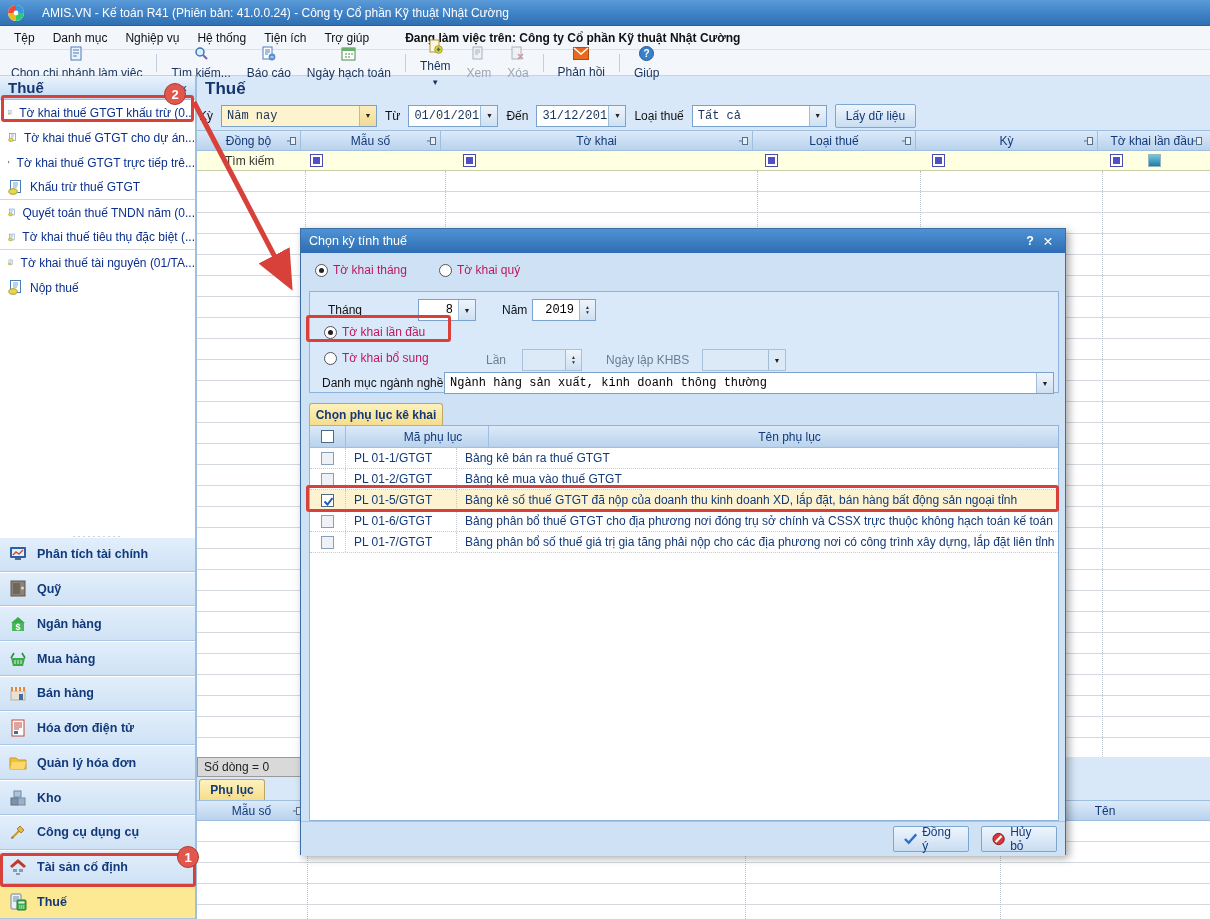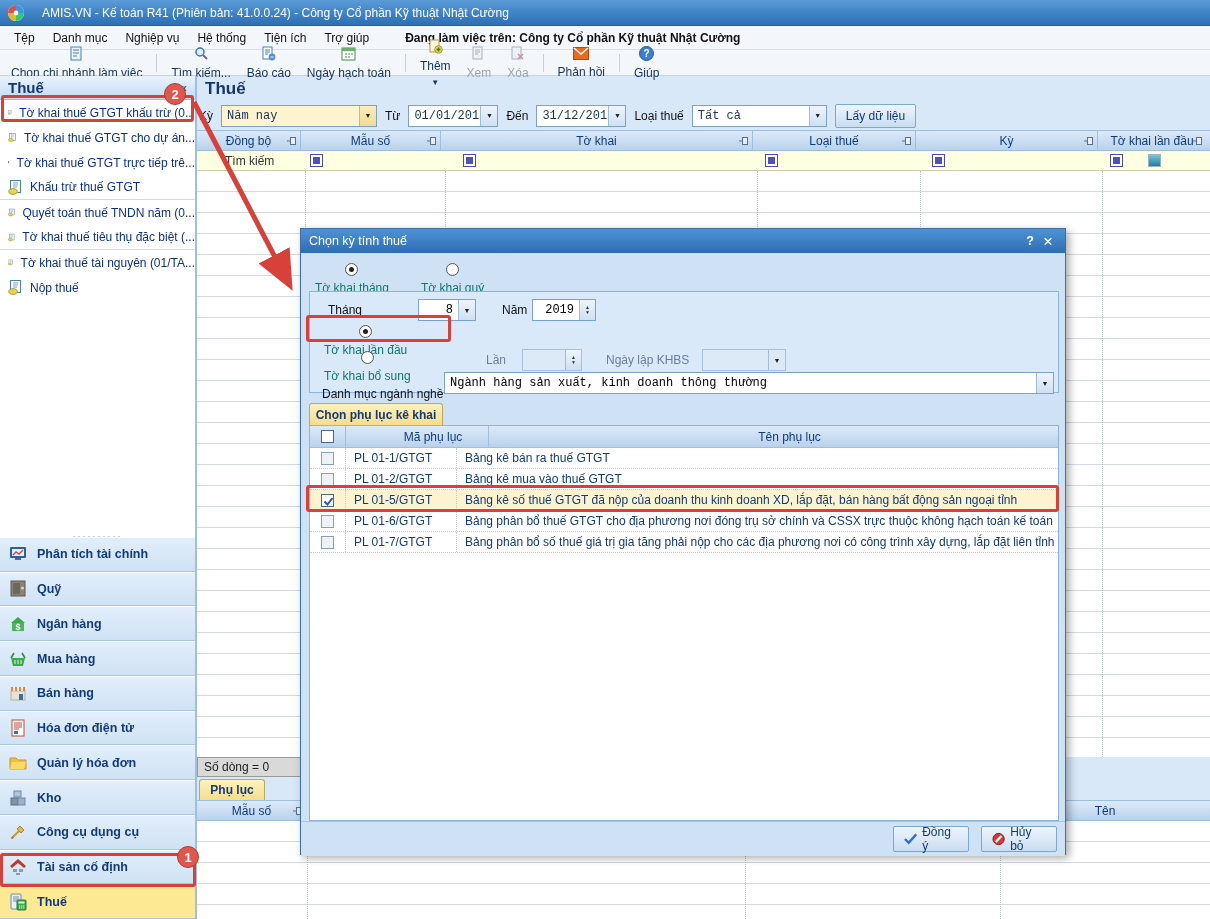--- a/index.html
+++ b/index.html
@@ -85,21 +85,21 @@
     background-image:repeating-linear-gradient(to bottom,transparent 0 20px,#d4d9e0 20px 21px); }
 
   
   #dialog { left:300px; top:228px; width:766px; height:627px; background:#cfe2f5;
     border:1px solid #3a6ea5; box-shadow:3px 3px 8px rgba(0,0,0,.35); z-index:10; }
   #dlg-title { position:absolute; left:0; top:0; width:100%; height:24px;
     background:linear-gradient(#4e92d4,#2e6db4); color:#fff; display:flex; align-items:center;
     padding:0 8px; font-size:12.5px; }
   #dlg-title .sp { flex:1; }
   #dlg-title .wbtn { width:18px; text-align:center; font-weight:bold; }
-  .radio { display:inline-flex; align-items:center; gap:5px; color:#0f766e;flex-direction:column; }
+  .radio { display:inline-flex; align-items:center; gap:5px; color:#be185d; }
   .rdot { width:13px; height:13px; border:1px solid #555; border-radius:50%; background:#fff; position:relative; }
   .rdot.on::after { content:""; position:absolute; left:3px; top:3px; width:5px; height:5px;
     border-radius:50%; background:#222; }
   #dlg-radios { position:absolute; left:14px; top:34px; display:flex; gap:32px; }
   #groupbox { position:absolute; left:8px; top:62px; width:750px; height:102px;
     background:#d9e9fa; border:1px solid #8fb4dc; }
   .dlbl { color:#111; }
   .spin { width:16px; height:100%; background:linear-gradient(#eef4fb,#cfe0f2);
     border-left:1px solid #9fbcd9; display:flex; flex-direction:column; align-items:center;
     justify-content:center; font-size:5px; color:#333; line-height:5px; }
@@ -578,21 +578,21 @@
       <div class="fld dis abs" style="left:212px; top:57px; width:60px">
         <span class="val"></span>
           <span class="spin">▲<br>▼</span>
       </div>
       <span class="abs dlbl" style="left:296px; top:61px; color:#6a7e96">Ngày lập KHBS</span>
       <div class="fld dis abs" style="left:392px; top:57px; width:84px">
         <span class="val"></span>
           <span class="dd-btn" style="background:#dce9f7">▼</span>
       </div>
 
-      <span class="abs dlbl" style="left:12px; top:95px">Danh mục ngành nghề</span>
+      <span class="abs dlbl" style="left:12px; top:84px">Danh mục ngành nghề</span>
       <div class="fld abs" id="industry-combo" style="left:134px; top:80px; width:610px">
         <span class="val">Ngành hàng sản xuất, kinh doanh thông thường</span>
           <span class="dd-btn">▼</span>
       </div>
     </div>
 
     <div id="pl-tab2">Chọn phụ lục kê khai</div>
 
     <div id="dlg-table">
       <div class="trow head">

